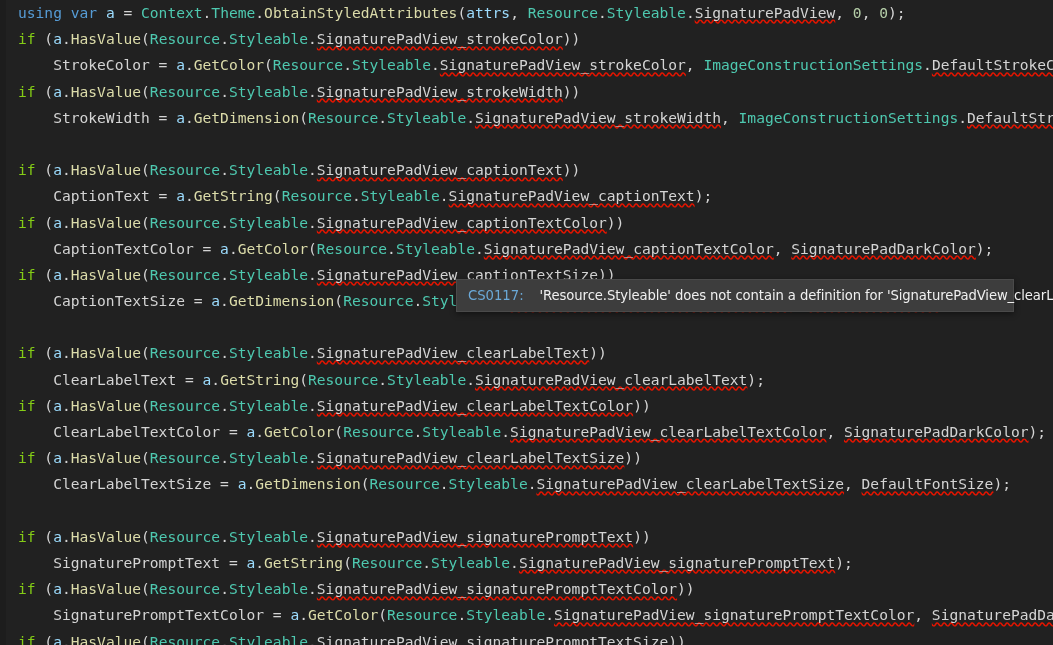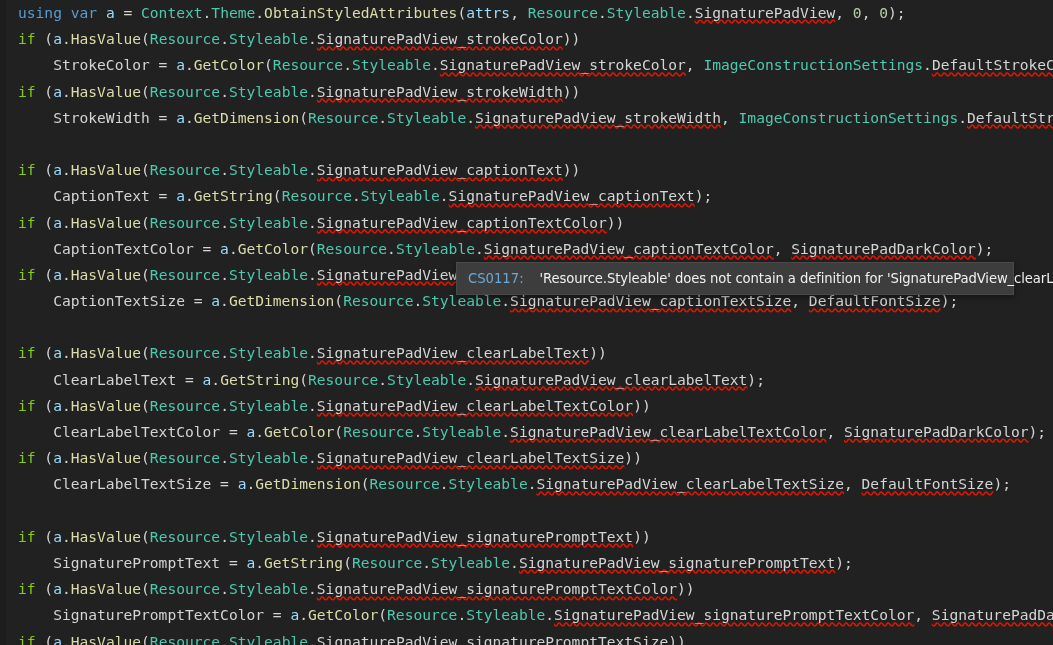--- a/index.html
+++ b/index.html
@@ -53,21 +53,21 @@
   .ident{ color: #9cdcfe; }   
   .prop { color: #d4d4d4; }   
   .num  { color: #b5cea8; }   
   .pun  { color: #d4d4d4; }   
   .err  { text-decoration: underline wavy #e51400; text-decoration-skip-ink: none; }
 
   
   #tooltip {
     position: absolute;
     left: 456px;
-    top: 262px;
+    top: 279px;
     width: 558px;
     height: 33px;
     background: #3d3d3d;
     border: 1px solid #4a4a4a;
     box-sizing: border-box;
     display: flex;
     align-items: center;
     padding: 0 11px;
     z-index: 10;
     box-shadow: 0 2px 6px rgba(0,0,0,0.45);

